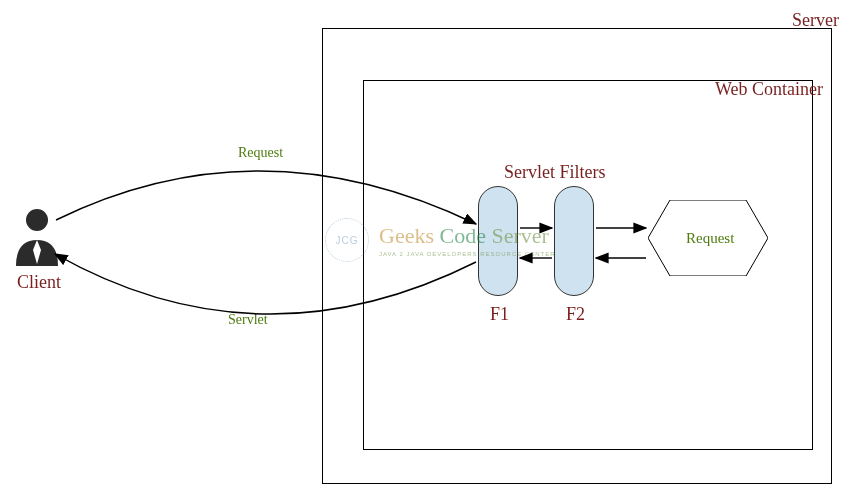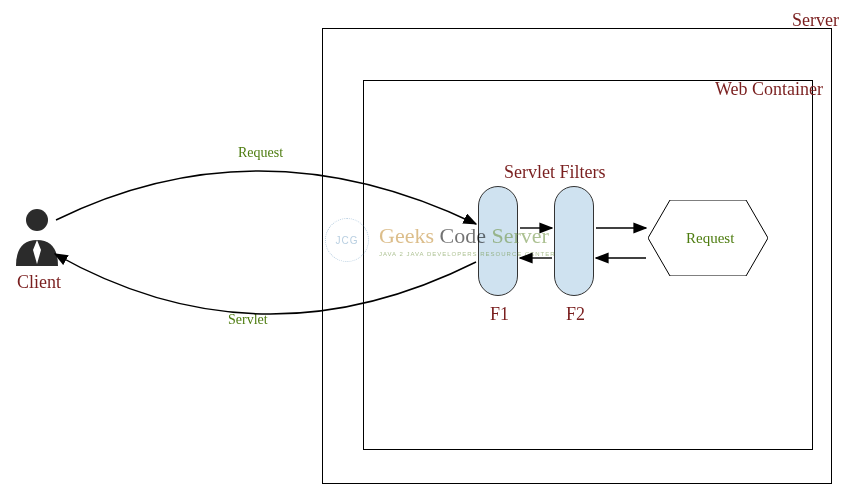--- a/index.html
+++ b/index.html
@@ -63,21 +63,21 @@
     color: #7ea7c8;
     letter-spacing: 1px;
   }
   .watermark .jcg-text {
     display: inline-block;
     vertical-align: middle;
     font-family: Georgia, serif;
     font-size: 22px;
   }
   .watermark .w1 { color: #c0892e; }
-  .watermark .w2 { color: #000000; }
+  .watermark .w2 { color: #15803d; }
   .watermark .w3 { color: #6a8f3a; }
   .watermark .sub {
     display: block;
     font-family: Arial, sans-serif;
     font-size: 6px;
     letter-spacing: 1px;
     color: #6a8f3a;
     margin-top: 2px;
   }
   svg.arrows {

